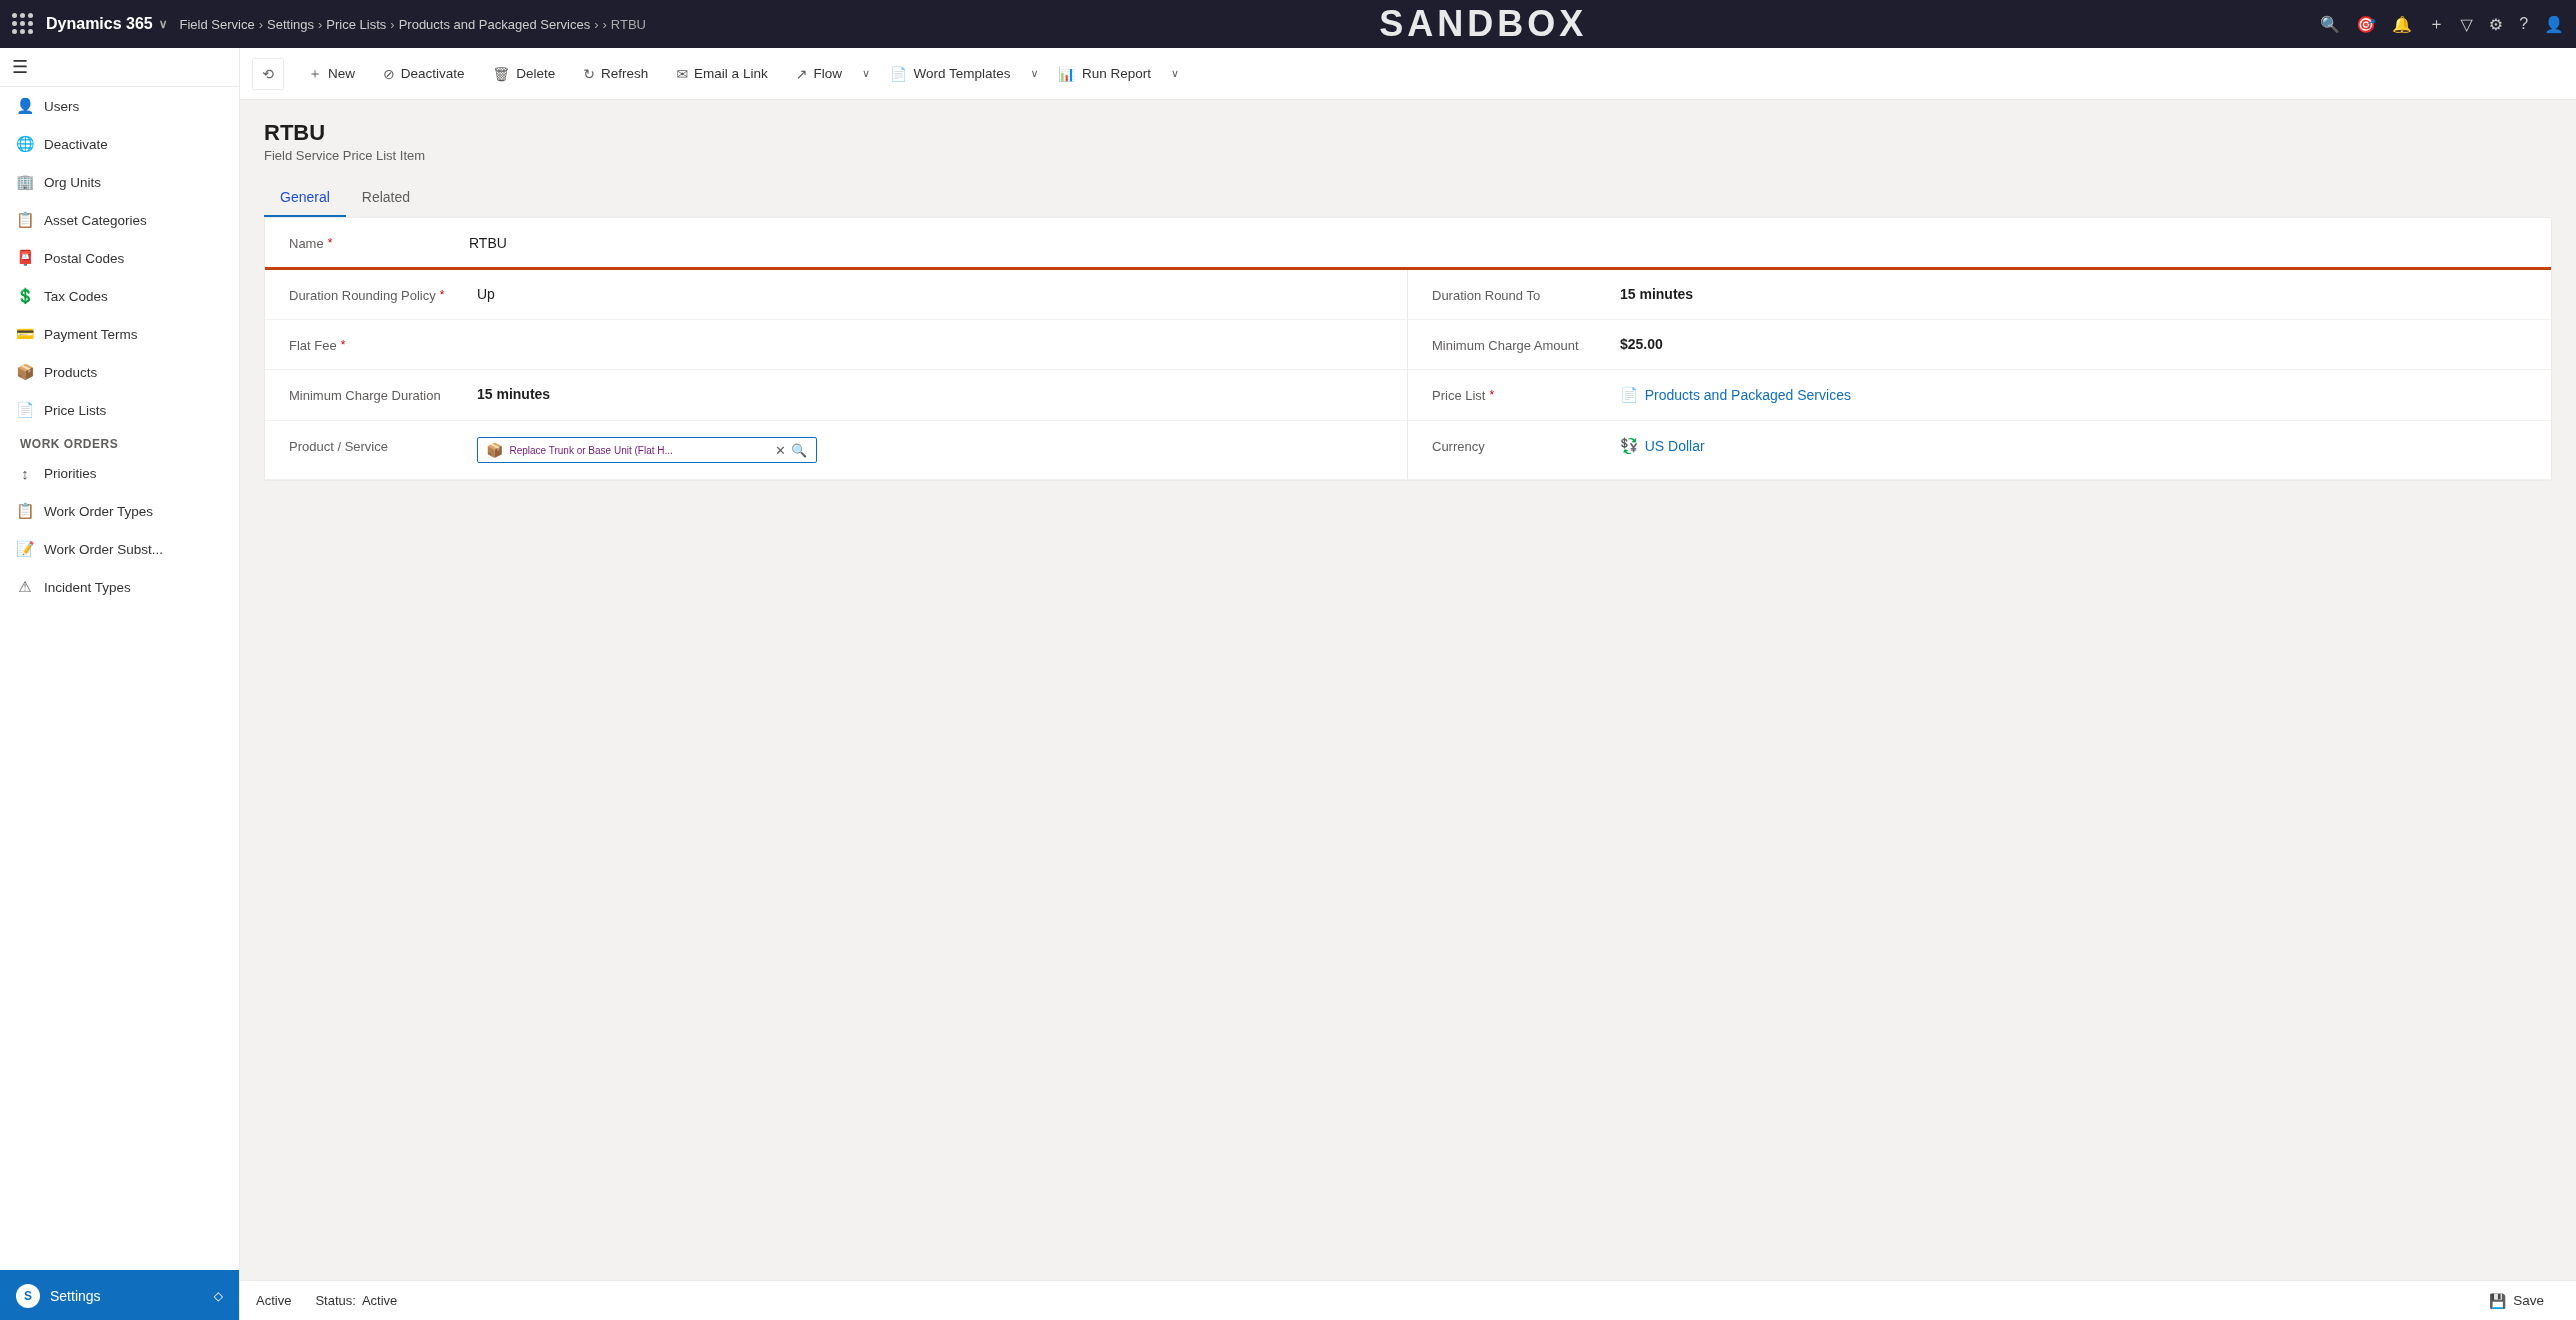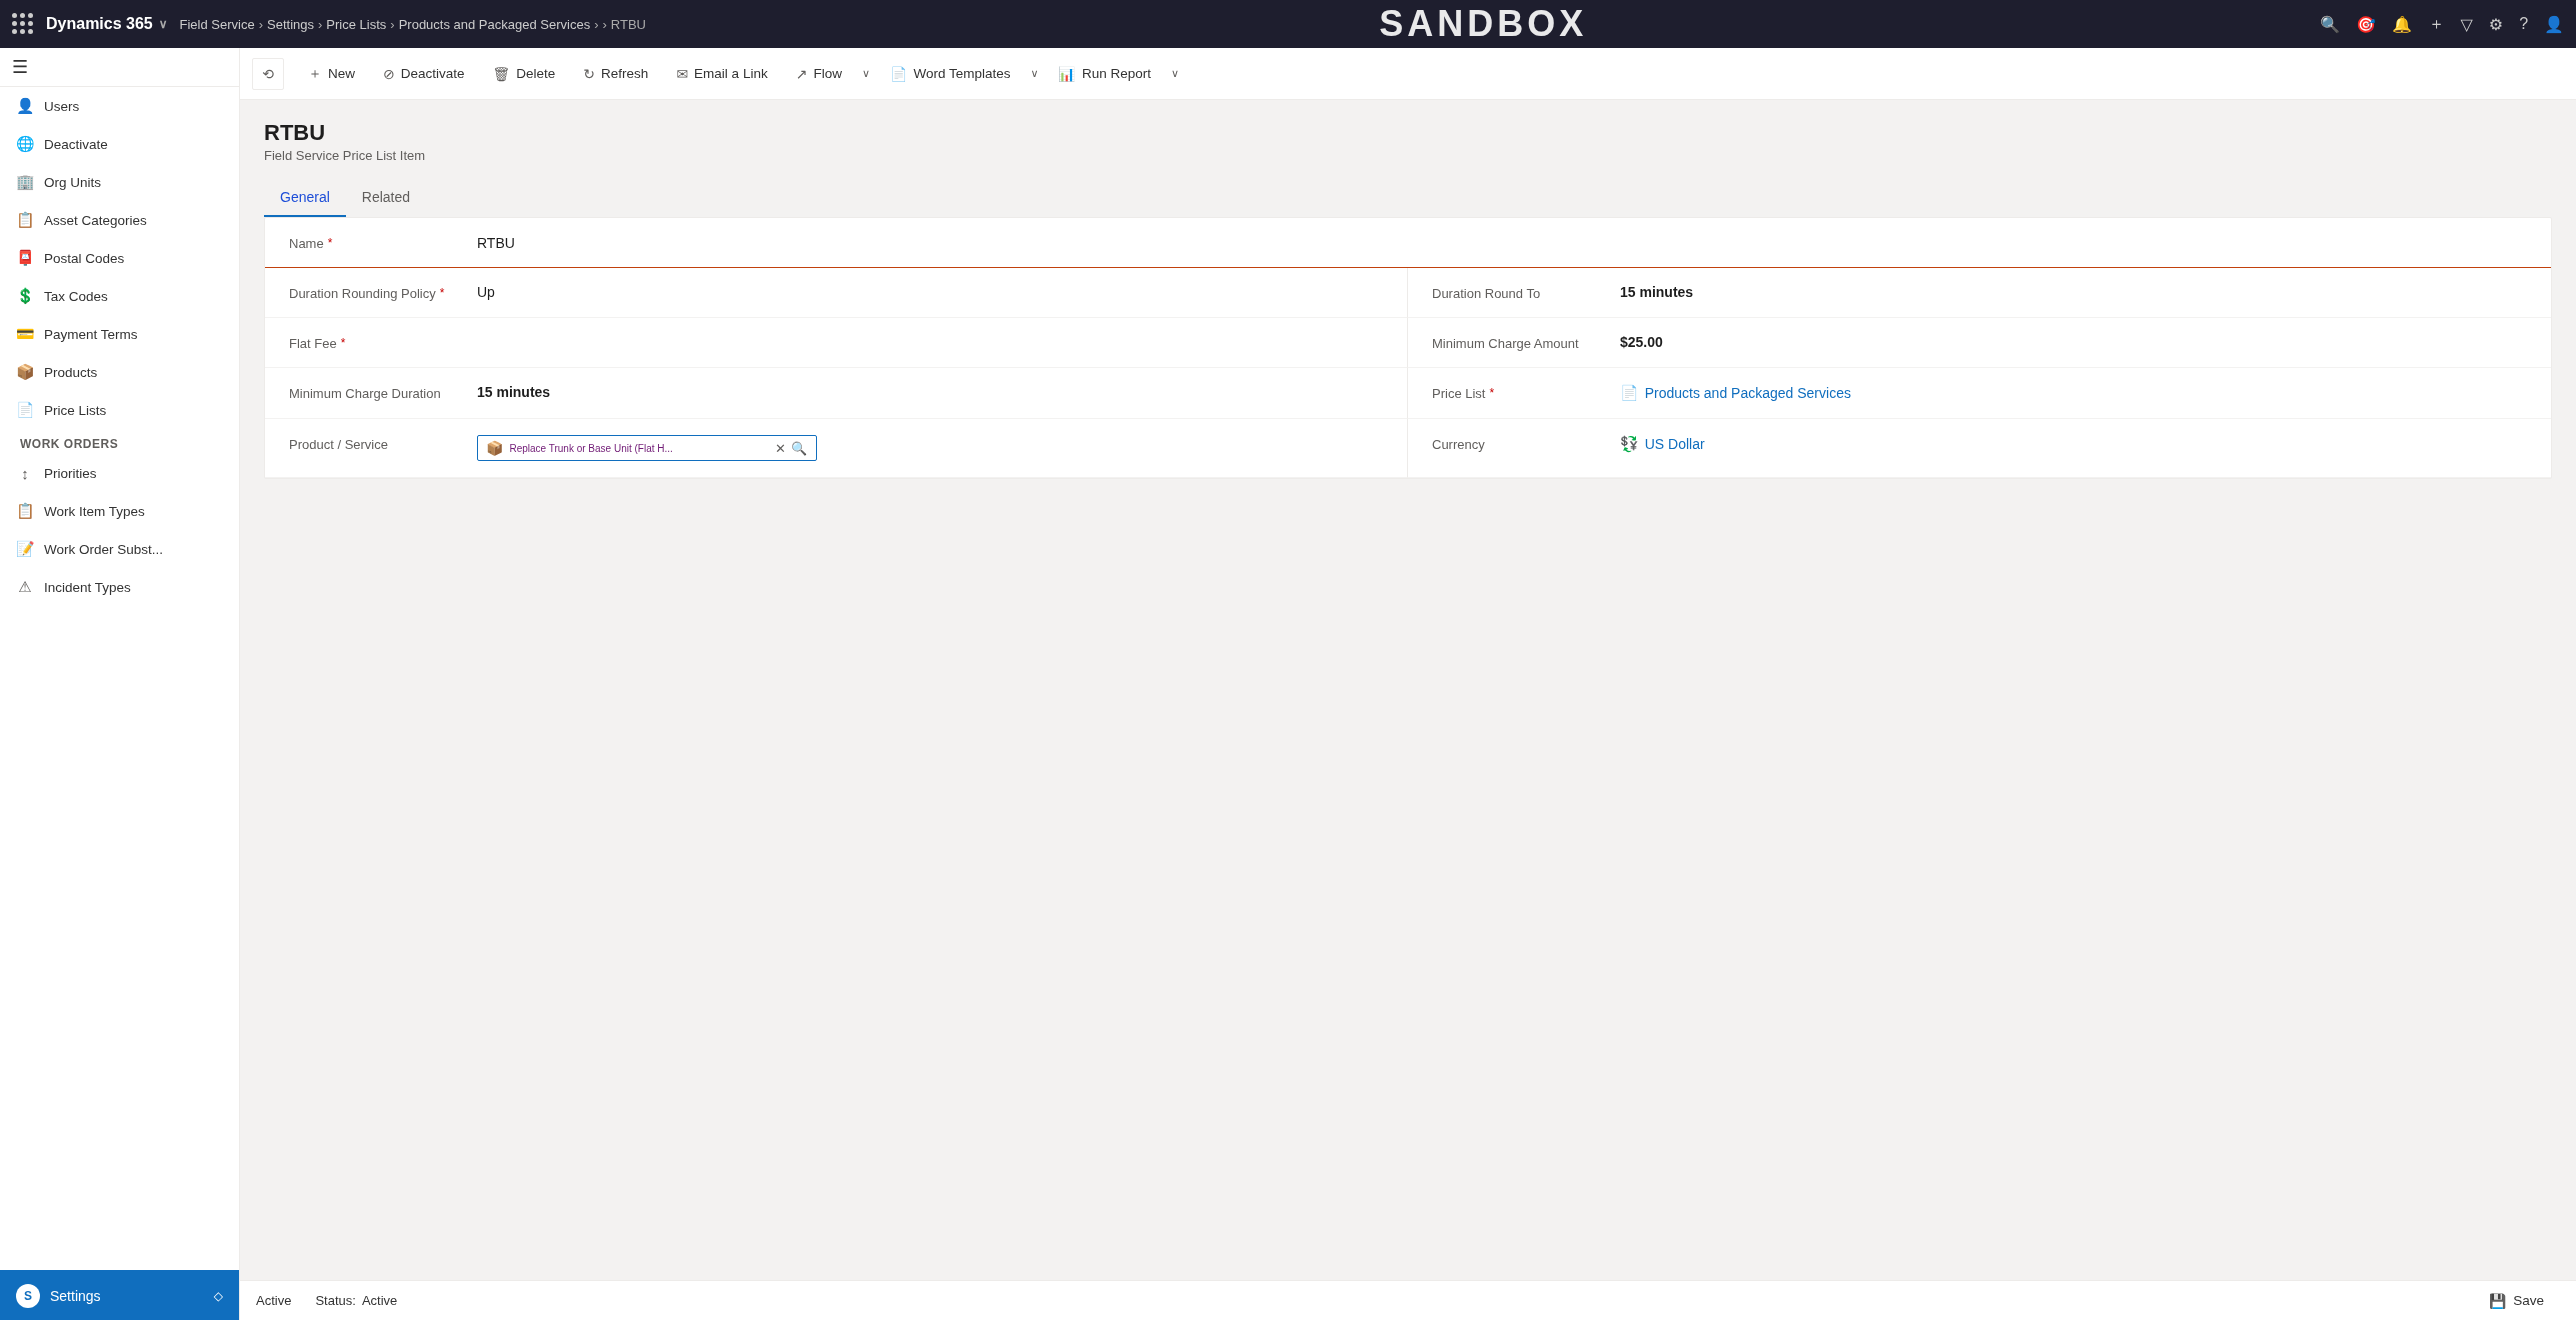--- a/index.html
+++ b/index.html
@@ -172,21 +172,21 @@
       <span>Price Lists</span>
     </div>
 
     <div class="sidebar-section">Work Orders</div>
     <div class="sidebar-item">
       <span class="sidebar-icon">↕</span>
       <span>Priorities</span>
     </div>
     <div class="sidebar-item">
       <span class="sidebar-icon">📋</span>
-      <span>Work Item Types</span>
+      <span>Work Order Types</span>
     </div>
     <div class="sidebar-item">
       <span class="sidebar-icon">📝</span>
       <span>Work Order Subst...</span>
     </div>
     <div class="sidebar-item">
       <span class="sidebar-icon">⚠</span>
       <span>Incident Types</span>
     </div>
 
@@ -251,21 +251,21 @@
       <div class="page-subtitle">Field Service Price List Item</div>
 
       <div class="tabs">
         <div class="tab active">General</div>
         <div class="tab">Related</div>
       </div>
 
       <div class="form-card">
         <div class="form-grid">
 
-          <div style="grid-column: 1 / -1; padding: 16px 24px; border-bottom: 1px solid #c2410c; display: flex; align-items: center; gap: 8px;">
+          <div style="grid-column: 1 / -1; padding: 16px 24px; border-bottom: 3px solid #c2410c; display: flex; align-items: center; ">
             <div class="form-label">
               <span>Name</span>
               <span class="required-star">*</span>
             </div>
             <div class="form-value">RTBU</div>
           </div>
 
           <div class="form-cell left">
             <div class="form-label">
               <span>Duration Rounding Policy</span>

